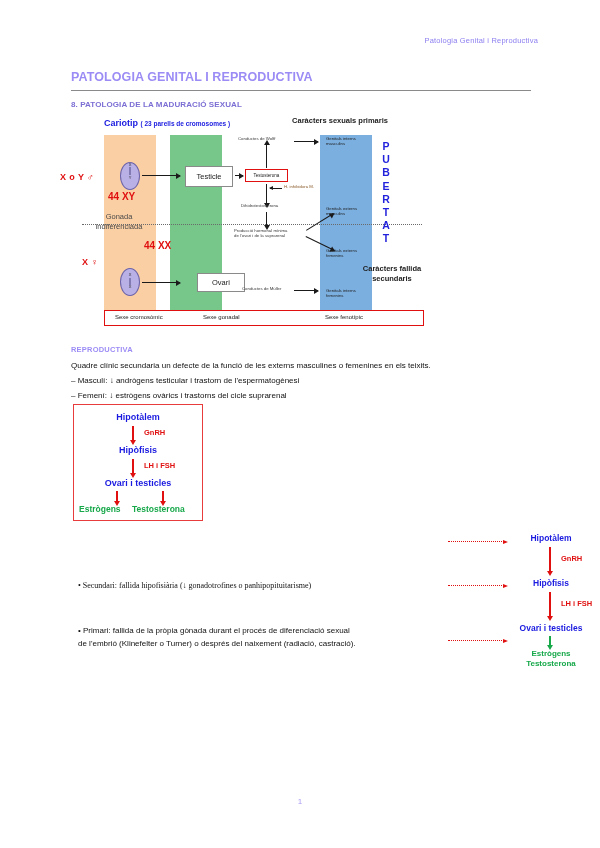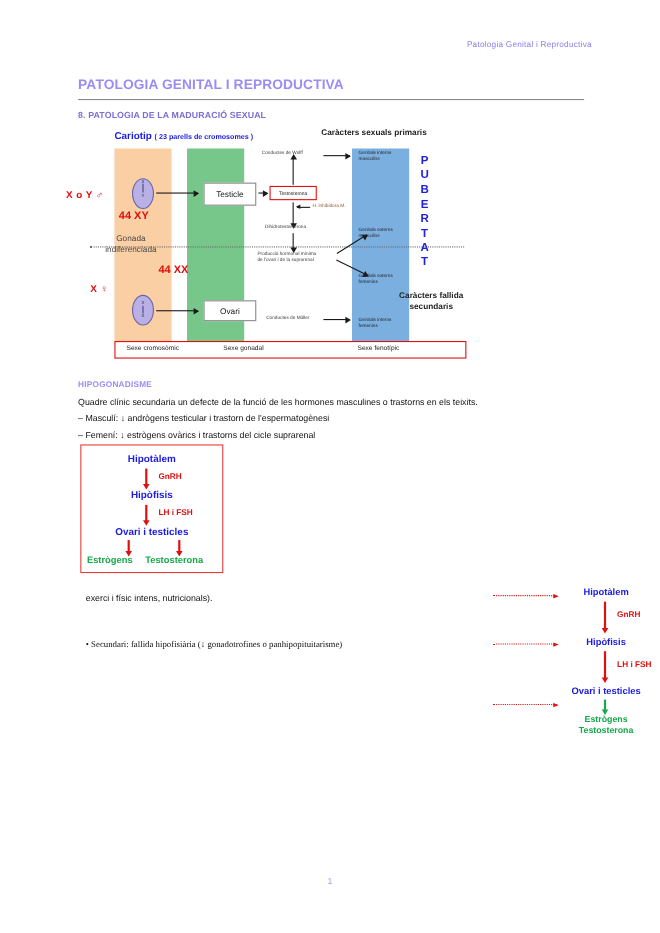--- a/index.html
+++ b/index.html
@@ -96,21 +96,21 @@
     border-top:1px dotted #6a6a6a;
   }
 
   .gbox{
     position:absolute; background:#fff; border:1px solid #8a8a8a;
     font-size:7.5px; color:#222; text-align:center;
     display:flex; align-items:center; justify-content:center;
     white-space:nowrap;
   }
   .gbox.testicle{ left:123px; top:48px; width:48px; height:21px; }
-  .gbox.ovari{ left:123px; top:155px; width:48px; height:19px; }
+  .gbox.ovari{ left:135px; top:155px; width:48px; height:19px; }
 
   .tbox{
     position:absolute; left:183px; top:51px; width:43px; height:13px;
     border:1.3px solid #e01010; background:#fff;
     display:flex; align-items:center; justify-content:center;
     font-size:4.5px; color:#222; white-space:nowrap;
   }
 
   .mini{
     position:absolute; font-size:4.3px; color:#3a3a3a; line-height:5.2px;
@@ -347,22 +347,22 @@
 
   <div class="pubertat">P<br>U<br>B<br>E<br>R<br>T<br>A<br>T</div>
 
   <div class="sexbar">
     <span style="left:10px;">Sexe cromosòmic</span>
     <span style="left:98px;">Sexe gonadal</span>
     <span style="left:220px;">Sexe fenotípic</span>
   </div>
 </div>
 
-<div class="h2">HIPOGONADISME</div>
-<div class="para p1">Quadre clínic secundaria un defecte de la funció de les hormones masculines o trastorns en els teixits.</div>
+<div class="h2">REPRODUCTIVA</div>
+<div class="para p1">Quadre clínic secundaria un defecte de la funció de les externs masculines o femenines en els teixits.</div>
 <div class="para p2">– Masculí: ↓ andrògens testicular i trastorn de l'espermatogènesi</div>
 <div class="para p3">– Femení: ↓ estrògens ovàrics i trastorns del cicle suprarenal</div>
 
 <div class="cascade-box">
   <div class="node" style="top:7px;">Hipotàlem</div>
   <div class="redarrow" style="left:58px; top:21px; height:15px;"></div>
   <div class="horm" style="left:70px; top:23px;">GnRH</div>
 
   <div class="node" style="top:40px;">Hipòfisis</div>
   <div class="redarrow" style="left:58px; top:54px; height:15px;"></div>
@@ -370,26 +370,27 @@
 
   <div class="node" style="top:73px;">Ovari i testicles</div>
   <div class="redarrow" style="left:42px; top:86px; height:11px;"></div>
   <div class="redarrow" style="left:88px; top:86px; height:11px;"></div>
 
   <div class="green" style="left:5px; top:99px;">Estrògens</div>
   <div class="green" style="left:58px; top:99px;">Testosterona</div>
 </div>
 
 <div class="bullet b1">
-  <div>exerci i físic  intens, nutricionals).</div>
 </div>
 <div class="bullet b2">
   <div>• Secundari: fallida hipofisiària (↓ gonadotrofines o panhipopituitarisme)</div>
 </div>
 <div class="bullet b3">
+  <div>• Primari: fallida de la pròpia gònada durant el procés de diferenciació sexual</div>
+  <div>de l'embrió (Klinefelter o Turner) o després del naixement (radiació, castració).</div>
 </div>
 
 <div class="dotconn" style="left:448px; top:541px;"></div>
 <div class="dotconn" style="left:448px; top:585px;"></div>
 <div class="dotconn" style="left:448px; top:640px;"></div>
 
 <div class="rcascade">
   <div class="node" style="top:6px;">Hipotàlem</div>
   <div class="redarrow" style="left:44px; top:20px; height:25px;"></div>
   <div class="horm" style="left:56px; top:27px;">GnRH</div>

